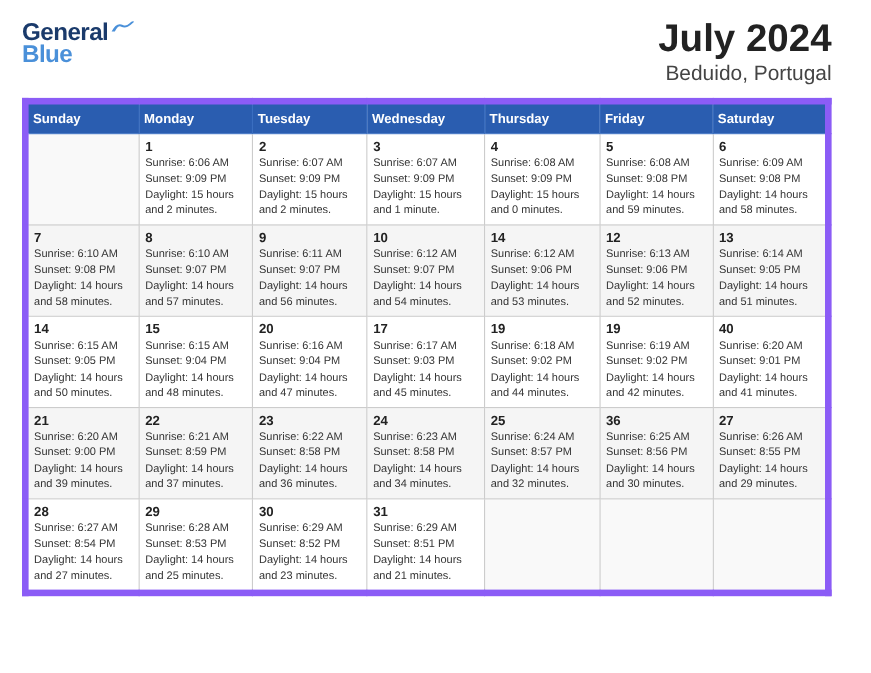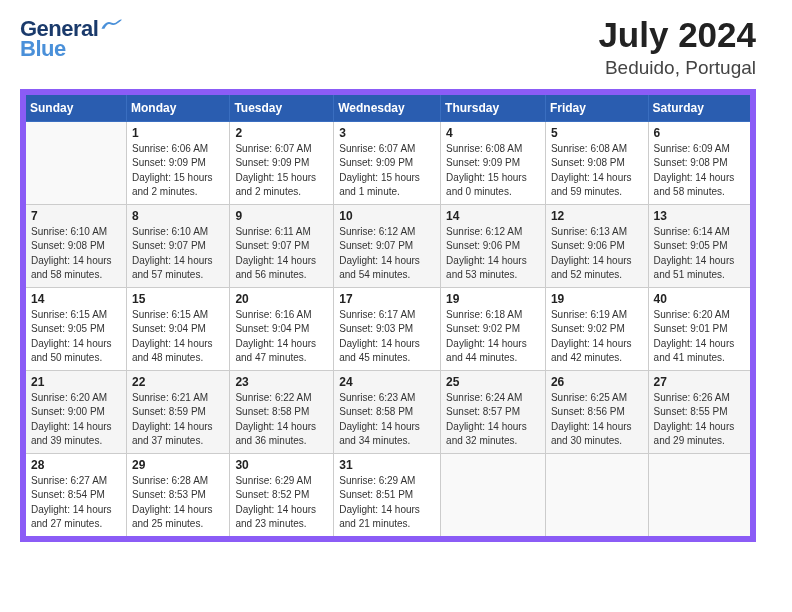--- a/index.html
+++ b/index.html
@@ -250,21 +250,21 @@
           </td>
           <td>
             <span class="day-number">24</span>
             <div class="day-info">Sunrise: 6:23 AM<br>Sunset: 8:58 PM<br>Daylight: 14 hours<br>and 34 minutes.</div>
           </td>
           <td>
             <span class="day-number">25</span>
             <div class="day-info">Sunrise: 6:24 AM<br>Sunset: 8:57 PM<br>Daylight: 14 hours<br>and 32 minutes.</div>
           </td>
           <td>
-            <span class="day-number">26</span>
+            <span class="day-number">36</span>
             <div class="day-info">Sunrise: 6:25 AM<br>Sunset: 8:56 PM<br>Daylight: 14 hours<br>and 30 minutes.</div>
           </td>
           <td>
             <span class="day-number">27</span>
             <div class="day-info">Sunrise: 6:26 AM<br>Sunset: 8:55 PM<br>Daylight: 14 hours<br>and 29 minutes.</div>
           </td>
         </tr>
         <tr>
           <td>
             <span class="day-number">28</span>

